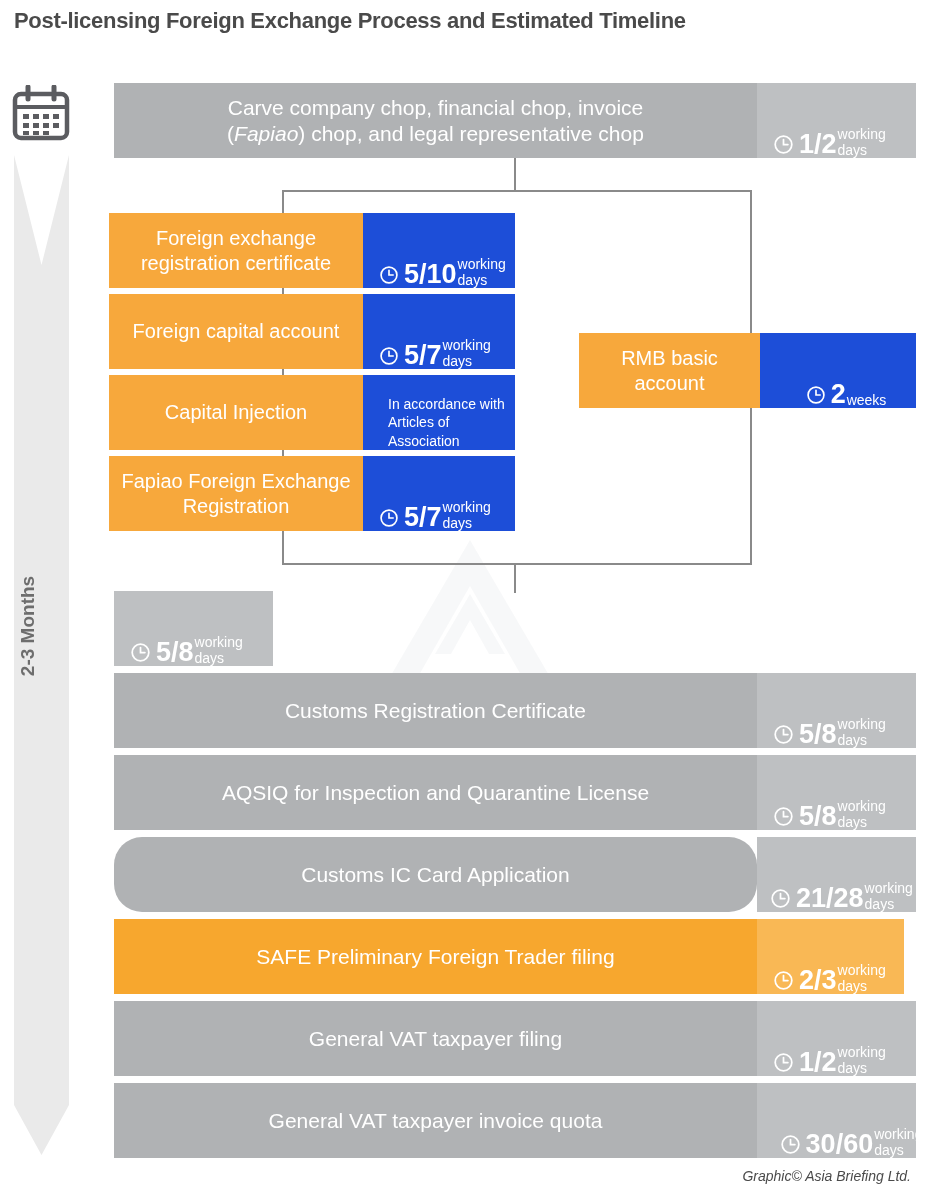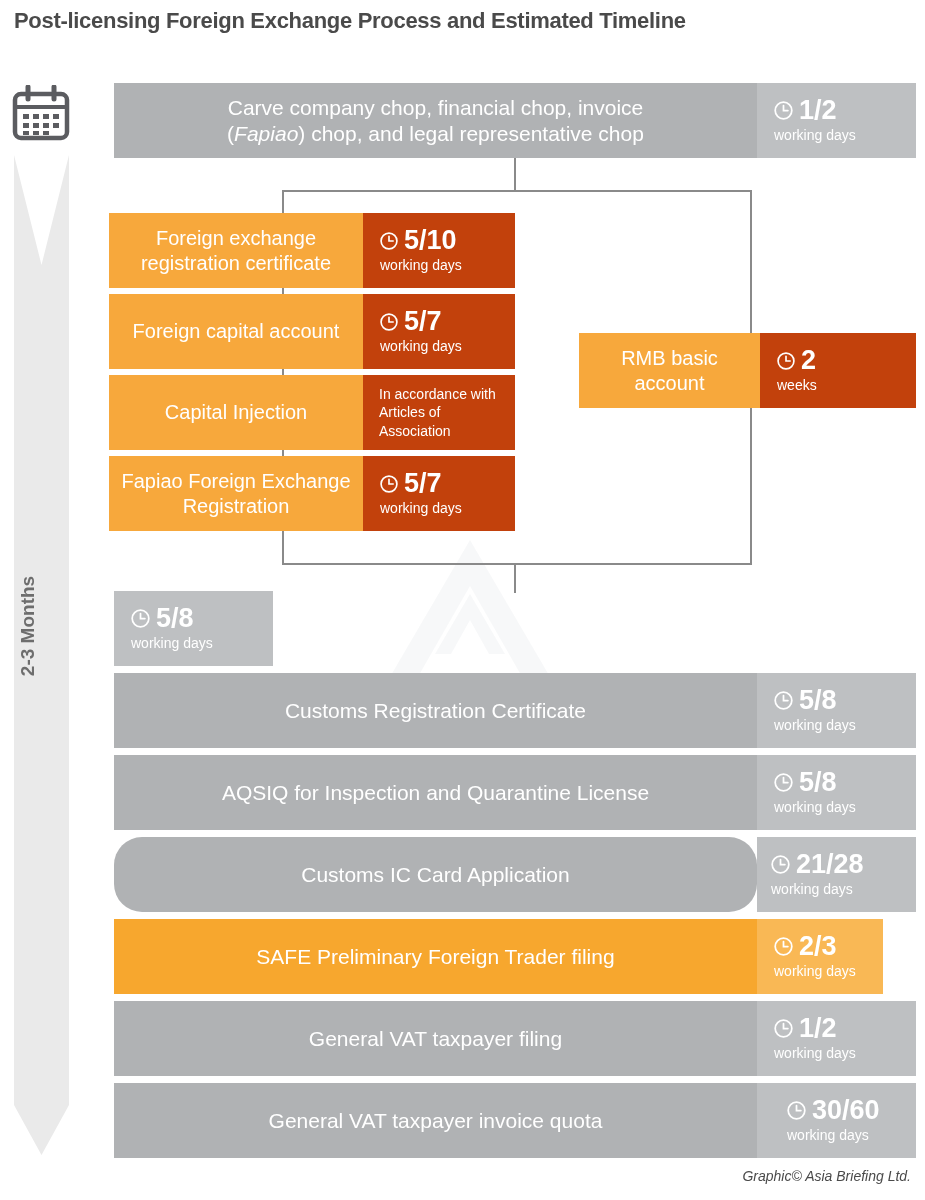--- a/index.html
+++ b/index.html
@@ -51,41 +51,41 @@
     position:absolute;display:flex;align-items:stretch;
     box-sizing:border-box;
   }
   .row .label{
     display:flex;align-items:center;justify-content:center;
     text-align:center;color:#ffffff;
     line-height:1.22;
     padding:2px 10px;box-sizing:border-box;
   }
   .row .time{
-    display:flex;flex-direction:column;align-items:flex-start;justify-content:center;
+    display:flex;flex-direction:row;align-items:flex-end;justify-content:center;
     color:#ffffff;box-sizing:border-box;
     padding-left:16px;
   }
   .time .big{
     display:flex;align-items:center;gap:5px;
     font-size:27px;font-weight:bold;line-height:1;
   }
   .time .unit{
     font-size:14px;line-height:1.1;margin-top:4px;margin-left:1px;
   }
   .time .note{
     font-size:14px;line-height:1.32;text-align:left;
   }
   .clock{flex:none;display:block;}
 
   
   .gray  .label{background:#b0b2b4;}
   .gray  .time {background:#bec0c2;}
   .orange .label{background:#f7a83c;}
-  .orange .time {background:#c2410c;}
+  .orange .time {background:#1d4ed8;}
   .orange-dark .label{background:#f7a72e;}
   .orange-dark .time {background:#f9b855;}
 
   .footer{
     position:absolute;right:14px;top:1168px;
     font-size:14px;font-style:italic;color:#4a4a4a;
   }
 </style>
 </head>
 <body>
@@ -263,21 +263,21 @@
           <path d="M12 6.3 V12 H17" fill="none" stroke="#ffffff" stroke-width="2" stroke-linecap="round"></path>
         </svg>
         <span>21/28</span>
       </div>
       <div class="unit">working days</div>
     </div>
   </div>
 
   <div class="row orange-dark" style="left:114px;top:919px;width:802px;height:75px;">
     <div class="label" style="width:643px;font-size:21px;">SAFE Preliminary Foreign Trader filing</div>
-    <div class="time" style="width:126px;">
+    <div class="time" style="width:147px;">
       <div class="big">
         <svg class="clock" width="21" height="21" viewBox="0 0 24 24" aria-hidden="true">
           <circle cx="12" cy="12" r="9.5" fill="none" stroke="#ffffff" stroke-width="2"></circle>
           <path d="M12 6.3 V12 H17" fill="none" stroke="#ffffff" stroke-width="2" stroke-linecap="round"></path>
         </svg>
         <span>2/3</span>
       </div>
       <div class="unit">working days</div>
     </div>
   </div>

